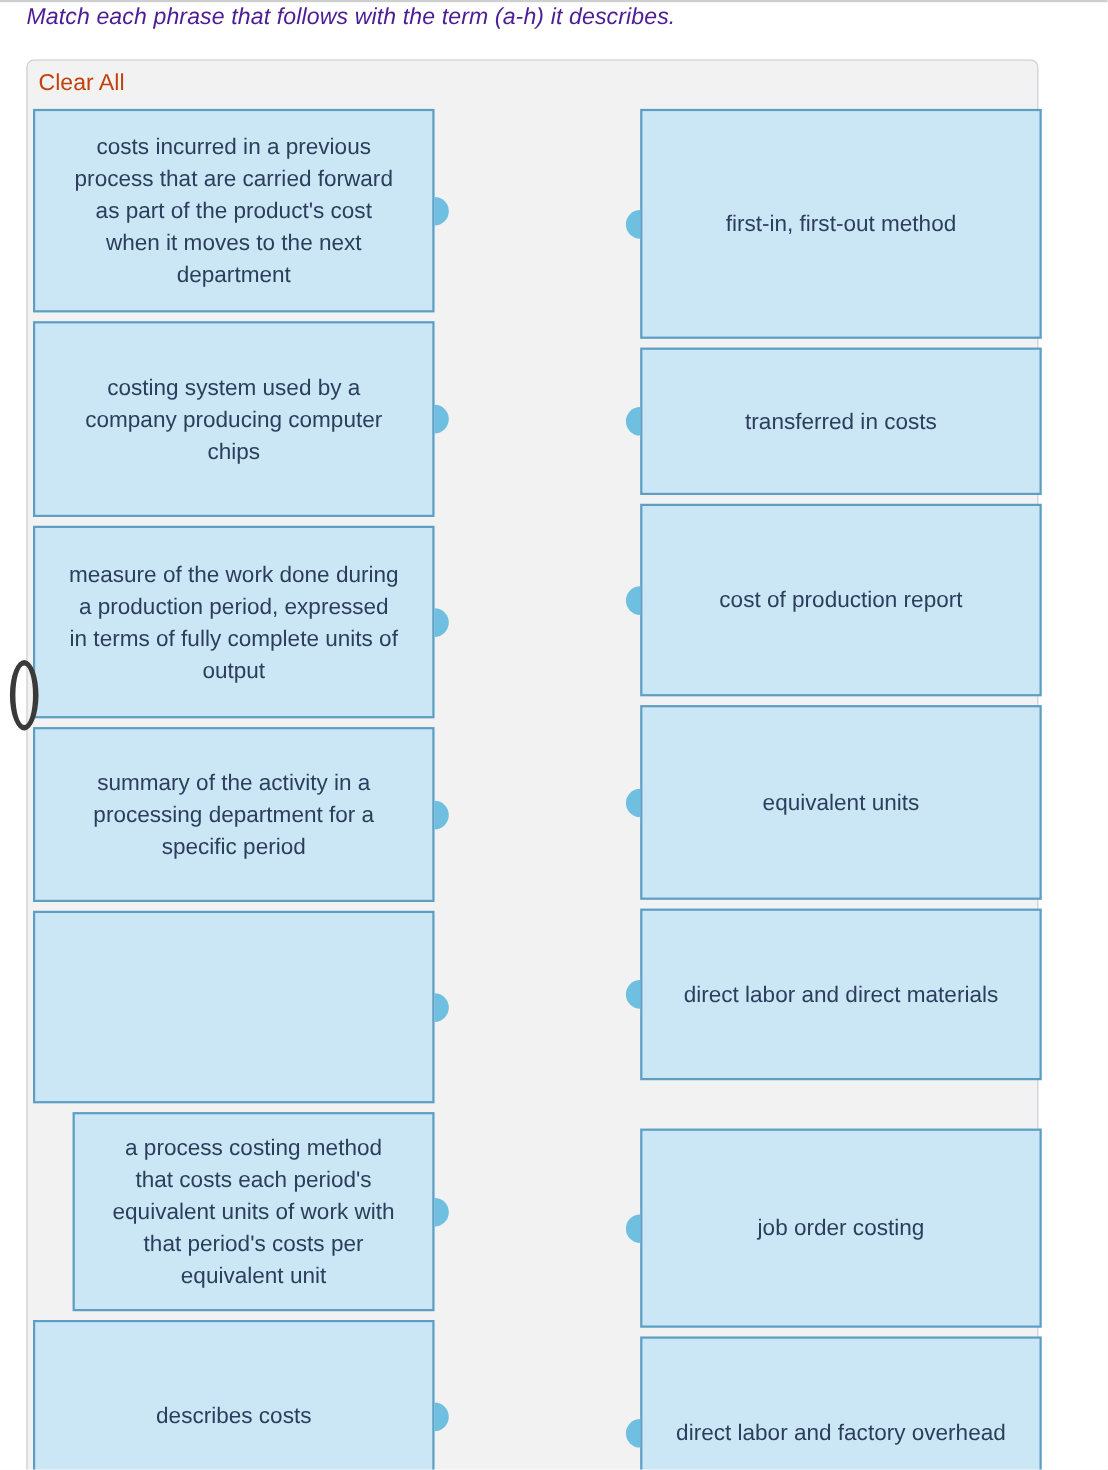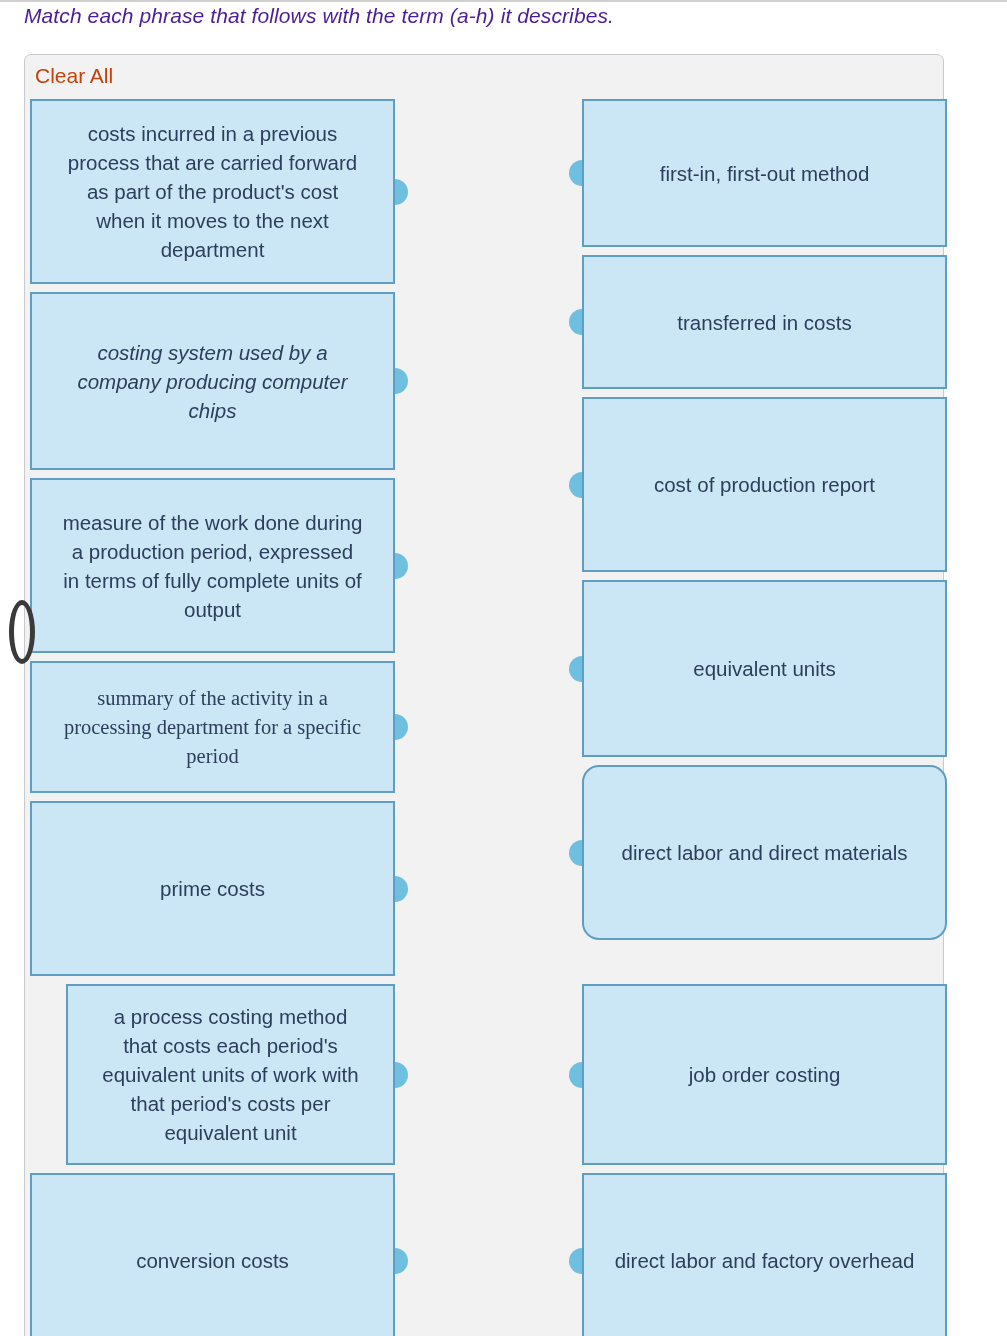--- a/index.html
+++ b/index.html
@@ -135,63 +135,62 @@
 <div class="match-panel">
 
   <div class="clear-all">Clear All</div>
 
   <div class="columns">
     <div class="col col-left" id="left-col">
         <div class="card" style="height: 185px;">
           <span class="card-text">costs incurred in a previous process that are carried forward as part of the product's cost when it moves to the next department</span>
           <div class="knob knob-right"></div>
         </div>
-        <div class="card" style="height: 178px; font-style: italic;">
+        <div class="card" style="height: 178px;">
           <span class="card-text">costing system used by a company producing computer chips</span>
           <div class="knob knob-right"></div>
         </div>
         <div class="card" style="height: 175px;">
           <span class="card-text">measure of the work done during a production period, expressed in terms of fully complete units of output</span>
           <div class="knob knob-right"></div>
         </div>
-        <div class="card" style="height: 132px; font-family: Liberation Serif, serif;">
+        <div class="card" style="height: 159px;">
           <span class="card-text">summary of the activity in a processing department for a specific period</span>
           <div class="knob knob-right"></div>
         </div>
         <div class="card" style="height: 175px;">
-          <span class="card-text">prime costs</span>
           <div class="knob knob-right"></div>
         </div>
         <div class="card" style="height: 181px; margin-left: 36px;">
           <span class="card-text">a process costing method that costs each period's equivalent units of work with that period's costs per equivalent unit</span>
           <div class="knob knob-right"></div>
         </div>
         <div class="card" style="height: 175px;">
-          <span class="card-text">conversion costs</span>
+          <span class="card-text">describes costs</span>
           <div class="knob knob-right"></div>
         </div>
       </div>
     <div class="col col-right" id="right-col">
-        <div class="card" style="height: 148px;">
+        <div class="card" style="height: 209px;">
           <span class="card-text">first-in, first-out method</span>
           <div class="knob knob-left"></div>
         </div>
         <div class="card" style="height: 134px;">
           <span class="card-text">transferred in costs</span>
           <div class="knob knob-left"></div>
         </div>
         <div class="card" style="height: 175px;">
           <span class="card-text">cost of production report</span>
           <div class="knob knob-left"></div>
         </div>
         <div class="card" style="height: 177px;">
           <span class="card-text">equivalent units</span>
           <div class="knob knob-left"></div>
         </div>
-        <div class="card" style="height: 175px; border-radius: 17px;">
+        <div class="card" style="height: 156px;">
           <span class="card-text">direct labor and direct materials</span>
           <div class="knob knob-left"></div>
         </div>
         <div class="card" style="height: 181px; margin-top: 44px;">
           <span class="card-text">job order costing</span>
           <div class="knob knob-left"></div>
         </div>
         <div class="card" style="height: 175px;">
           <span class="card-text">direct labor and factory overhead</span>
           <div class="knob knob-left"></div>

